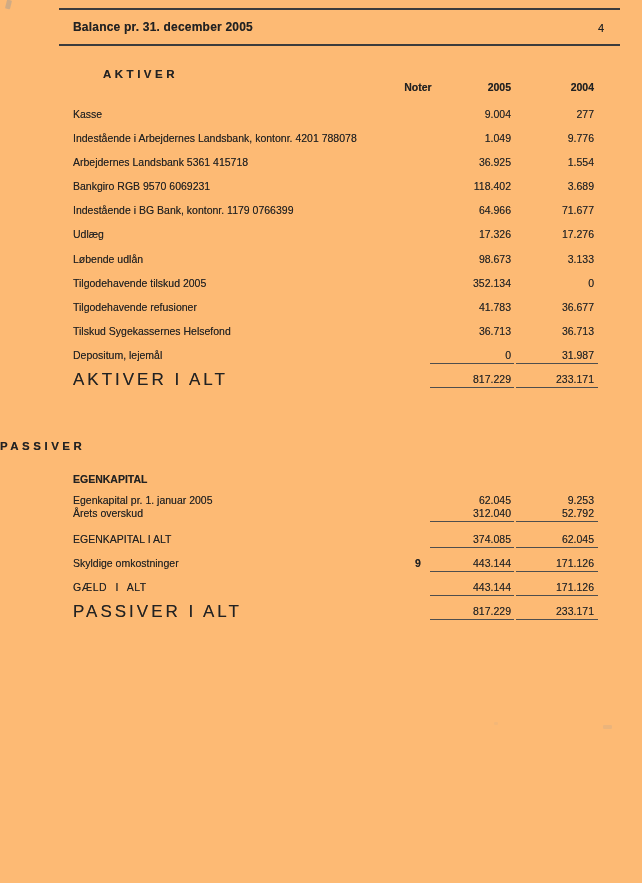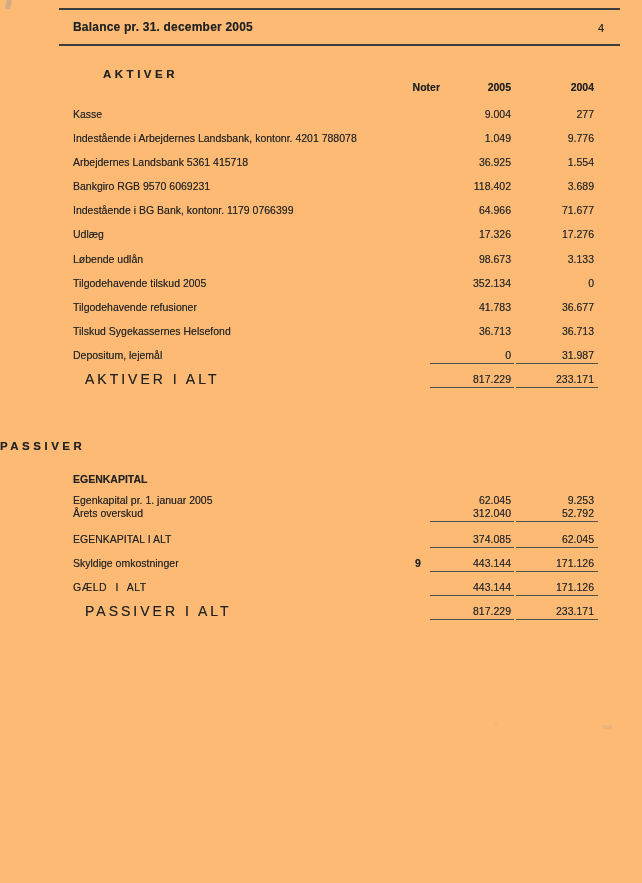--- a/index.html
+++ b/index.html
@@ -24,33 +24,33 @@
   .doc-title{position:absolute;left:73px;top:20px;font-size:12px;font-weight:bold;letter-spacing:.2px;}
   .page-num{position:absolute;left:580px;top:22px;width:24px;text-align:right;font-size:11px;}
 
   
   .sec-aktiver{position:absolute;left:72px;top:68px;font-size:11.5px;font-weight:bold;letter-spacing:3.5px;margin-left:31px;}
   .sec-passiver{position:absolute;left:0;top:440px;width:606px;text-align:left;font-size:11.5px;font-weight:bold;letter-spacing:3.5px;}
   .sub-egenkapital{position:absolute;left:73px;top:473px;font-size:10.5px;font-weight:bold;}
 
   
   .colhead{position:absolute;top:81px;font-size:10.5px;font-weight:bold;}
-  .colhead.noter{left:396px;width:44px;text-align:right;}
+  .colhead.noter{left:396px;width:44px;text-align:center;}
   .colhead.c1{left:430px;width:84px;text-align:right;padding-right:3px;box-sizing:border-box;}
   .colhead.c2{left:516px;width:82px;text-align:right;padding-right:4px;box-sizing:border-box;}
 
   
   .rows{position:absolute;left:0;width:642px;}
   .rows.aktiver{top:108px;}
   .rows.passiver{top:494px;}
   .row{position:relative;width:534px;height:24.1px;padding-left:25px;}
   .row.tight{height:12.5px;}
   .row.gap{margin-top:14px;}
   .lab{position:absolute;left:73px;top:0;font-size:10.5px;line-height:13px;white-space:nowrap;}
-  .lab.caps{font-size:14px;letter-spacing:3px;margin-left:12px;}
+  .lab.caps{font-size:17px;letter-spacing:3px;}
   .lab.wordgap{word-spacing:5px;letter-spacing:.5px;}
   .note{position:absolute;left:396px;top:0;width:44px;text-align:center;font-size:10.5px;line-height:13px;font-weight:bold;}
   .v{position:absolute;top:0;font-size:10.5px;line-height:13px;text-align:right;box-sizing:border-box;color:#262626;}
   .v.v1{left:430px;width:84px;padding-right:3px;}
   .v.v2{left:516px;width:82px;padding-right:4px;}
   .v.rule{border-bottom:1px solid #4e4e4e;padding-bottom:1px;}
   .lab,.v,.note,.doc-title,.colhead,.sec-aktiver,.sec-passiver,.sub-egenkapital,.page-num{
     text-shadow:0 0 .4px rgba(40,40,40,.55);
   }
 </style>

